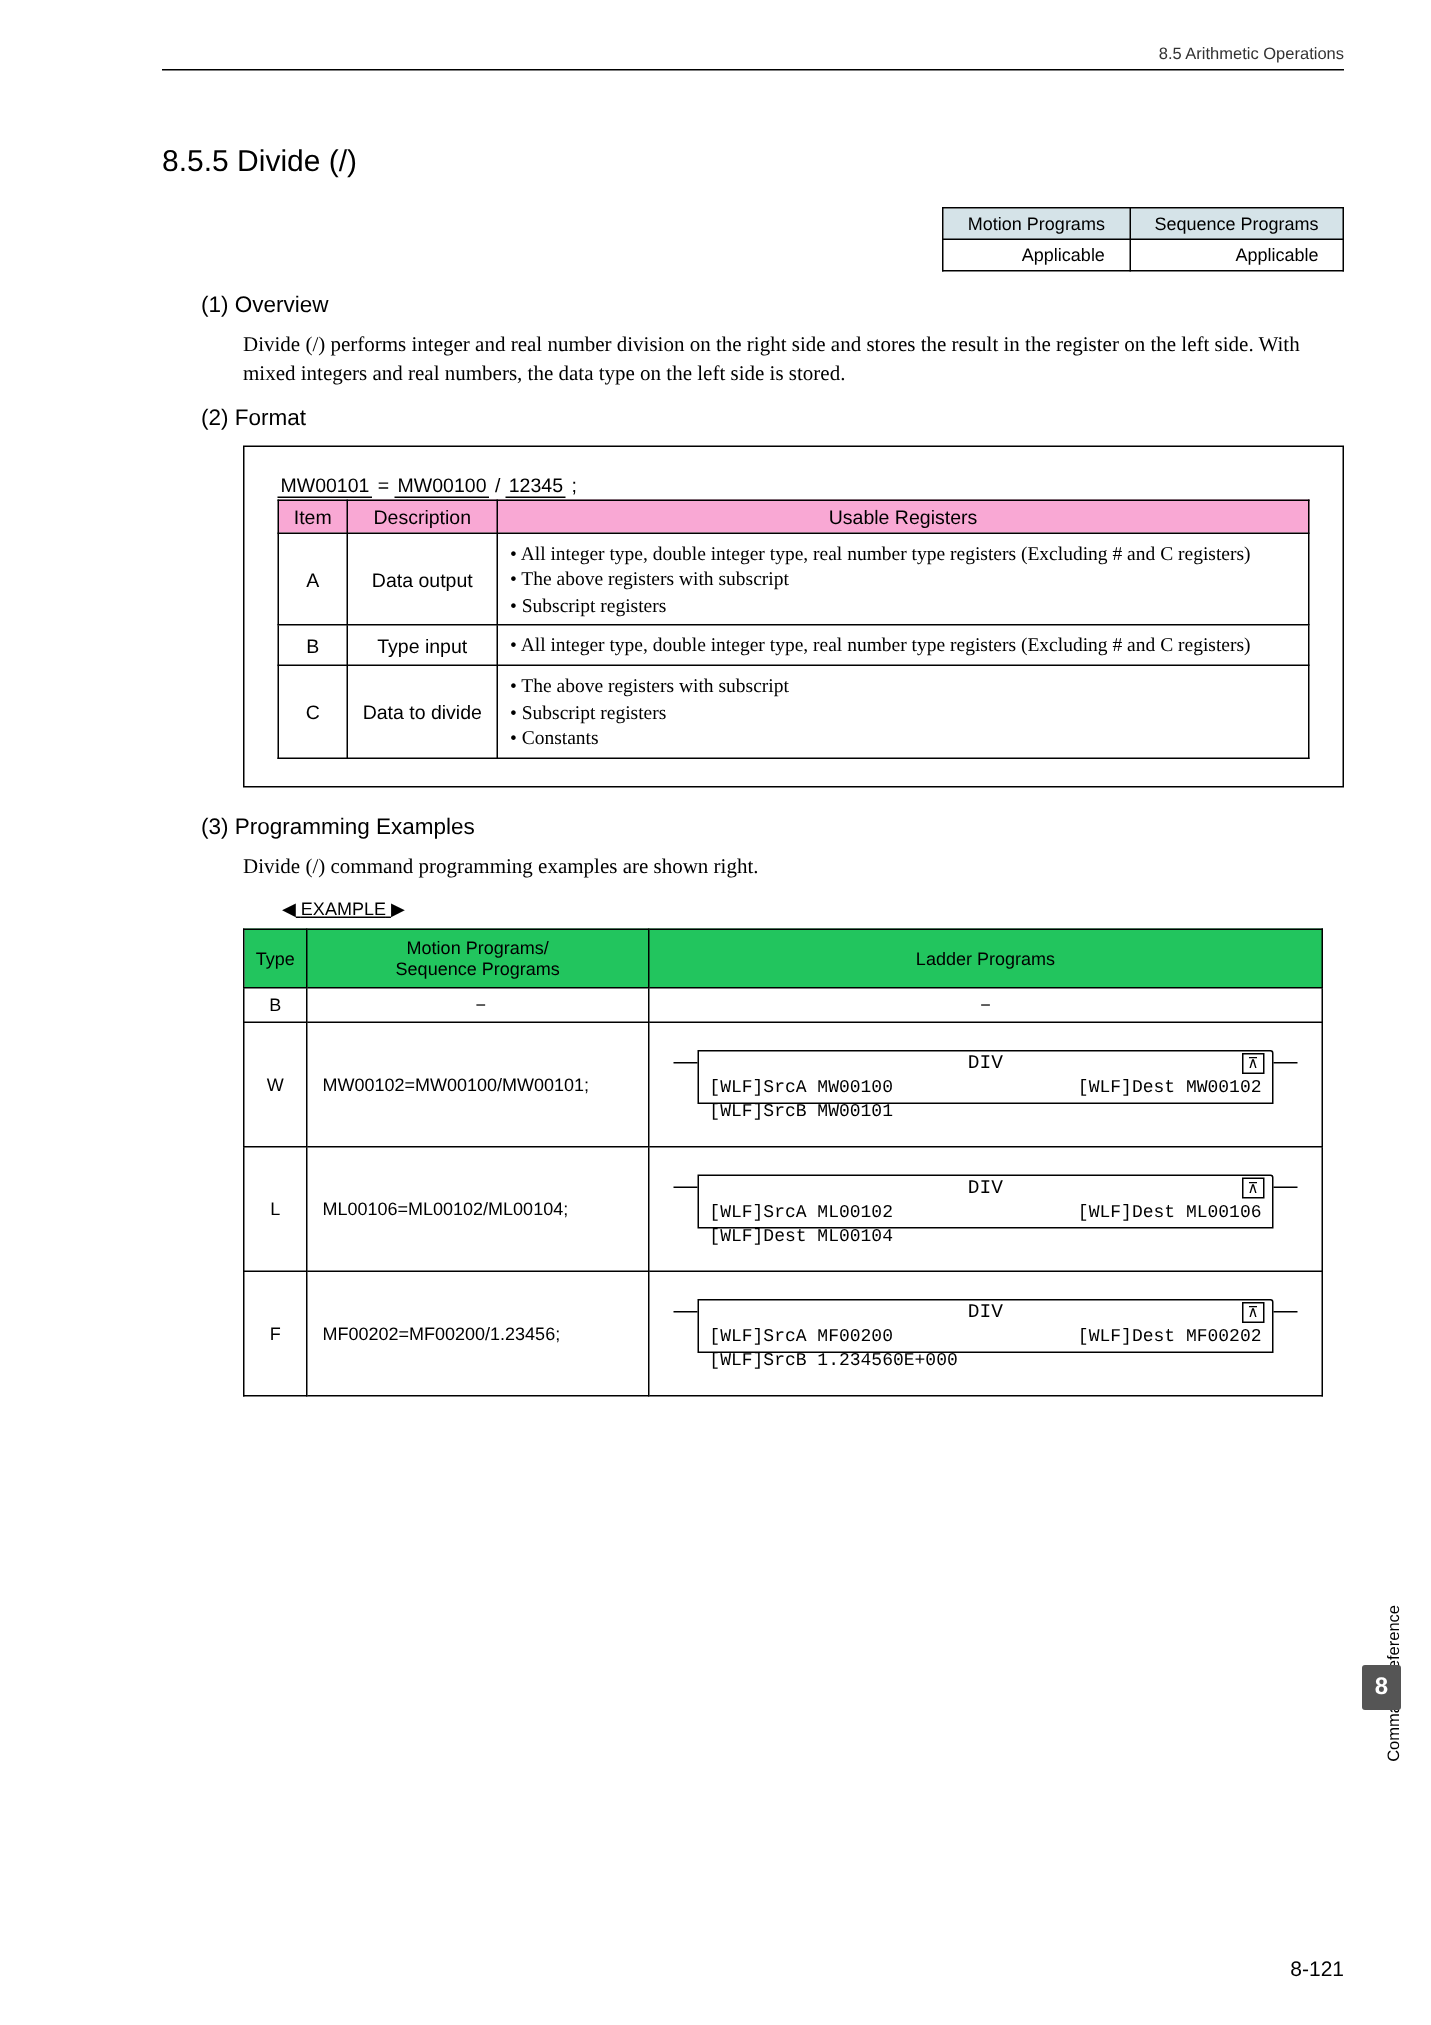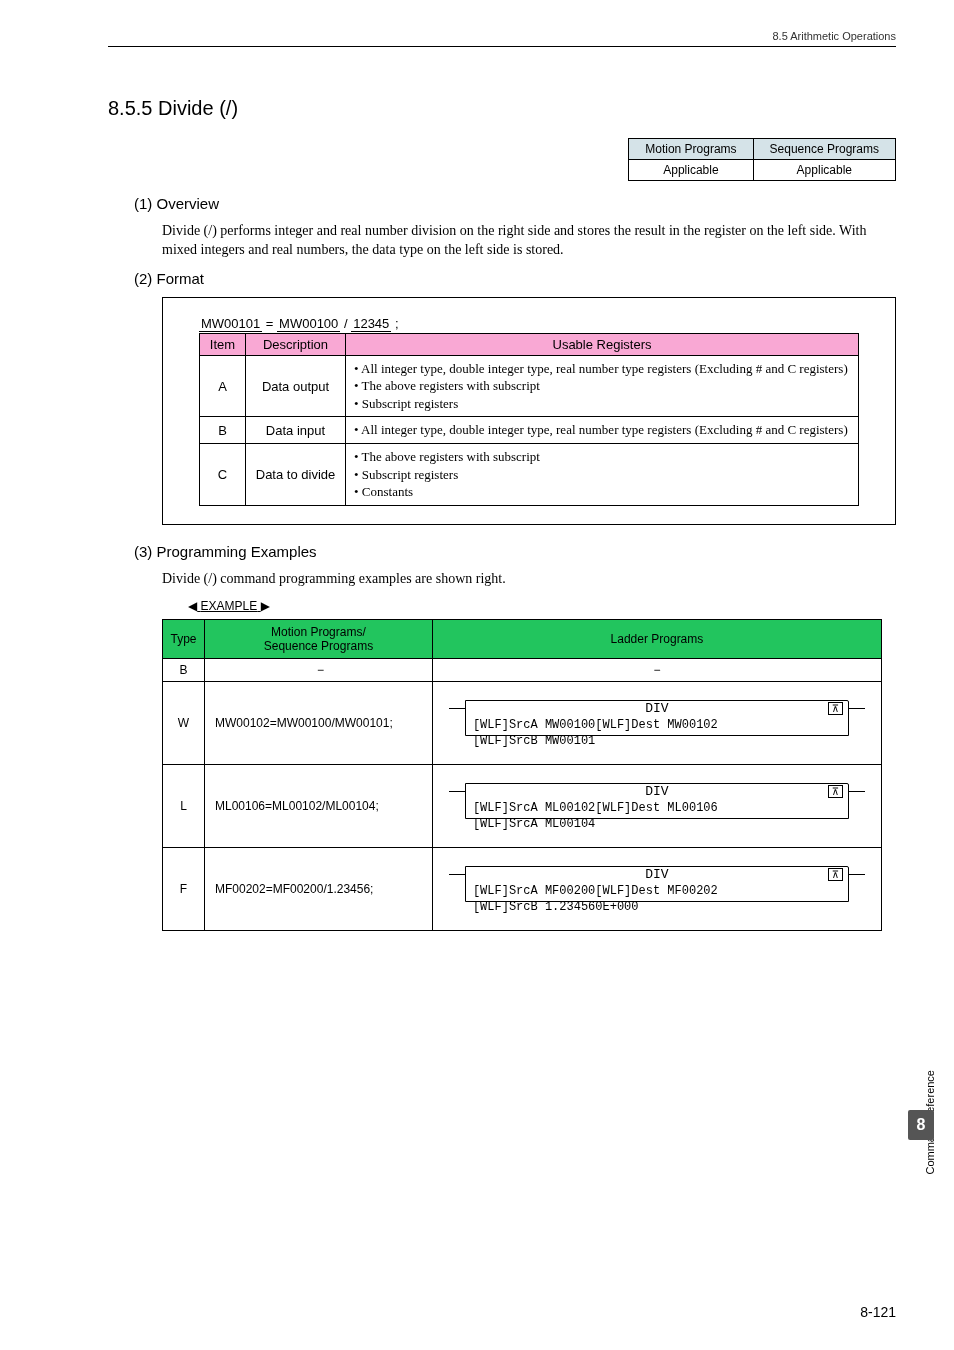--- a/index.html
+++ b/index.html
@@ -31,40 +31,40 @@
   .applicable-table {
     border-collapse: collapse;
     float: right;
     margin-bottom: 8px;
   }
   .applicable-table th, .applicable-table td {
     border: 1px solid #000;
     font-family: Arial, sans-serif;
     font-size: 12px;
     padding: 3px 16px;
-    text-align: center;
+    text-align: right;
   }
   .applicable-table th { background: #d5e3e8; font-weight: normal; }
   .clear { clear: both; }
   .subsection-title {
     font-family: Arial, sans-serif;
     font-size: 15px;
     margin: 6px 0 10px 26px;
   }
   .body-text {
     font-family: "Times New Roman", serif;
     font-size: 14px;
     margin-left: 54px;
     margin-bottom: 10px;
     line-height: 1.35;
   }
   .format-box {
     border: 1px solid #000;
     margin-left: 54px;
-    padding: 18px 36px;
+    padding: 18px 22px;
     margin-bottom: 18px;
   }
   .format-expr {
     font-family: Arial, sans-serif;
     font-size: 13px;
     margin-bottom: 2px;
   }
   .format-expr .underline { border-bottom: 1px solid #000; padding: 0 2px; }
   .format-labels {
     font-family: Arial, sans-serif;
@@ -145,21 +145,21 @@
   }
   .ladder-title {
     position: absolute; top: 5px; left: 50%; transform: translateX(-50%);
     font-family: "Courier New", monospace; font-size: 13px;
   }
   .ladder-badge {
     position: absolute; top: 6px; right: 28px;
     border: 1px solid #000; font-size: 10px; padding: 0 3px;
     font-family: Arial, sans-serif;
   }
-  .ladder-row1 { position: absolute; top: 22px; left: 30px; right: 30px; display:flex; }
+  .ladder-row1 { position: absolute; top: 22px; left: 30px; right: 30px; display:flex; justify-content: space-between; }
   .ladder-row2 { position: absolute; top: 38px; left: 30px; }
   .side-tab {
     position: absolute;
     right: 20px;
     top: 990px;
     width: 20px;
     text-align: center;
   }
   .side-tab .rot {
     transform: rotate(-90deg);
@@ -226,21 +226,21 @@
     </tr>
     <tr>
       <td class="center">A</td>
       <td class="center">Data output</td>
       <td class="serif" style="white-space:pre-line">• All integer type, double integer type, real number type registers (Excluding # and C registers)
 • The above registers with subscript
 • Subscript registers</td>
     </tr>
     <tr>
       <td class="center">B</td>
-      <td class="center">Data input</td>
+      <td class="center">Type input</td>
       <td class="serif" style="white-space:pre-line">• All integer type, double integer type, real number type registers (Excluding # and C registers)</td>
     </tr>
     <tr>
       <td class="center">C</td>
       <td class="center" style="white-space:pre-line">Data to divide</td>
       <td class="serif" style="white-space:pre-line">• The above registers with subscript
 • Subscript registers
 • Constants</td>
     </tr>
   </tbody>
@@ -294,21 +294,21 @@
       <div class="ladder-box">
         <div class="ladder-left-wire"></div>
             <div class="ladder-right-wire"></div>
         <div class="ladder-frame"></div>
         <span class="ladder-title">DIV</span>
         <span class="ladder-badge">⊼</span>
         <div class="ladder-row1">
           <span>[WLF]SrcA ML00102</span>
           <span>[WLF]Dest ML00106</span>
         </div>
-        <div class="ladder-row2">[WLF]SrcA ML00104</div>
+        <div class="ladder-row2">[WLF]Dest ML00104</div>
       </div>
     </td>
   </tr>
   <tr>
     <td class="type-cell">F</td>
     <td class="prog-cell">MF00202=MF00200/1.23456;</td>
     <td class="ladder-cell">
       <div class="ladder-box">
         <div class="ladder-left-wire"></div>
             <div class="ladder-right-wire"></div>

